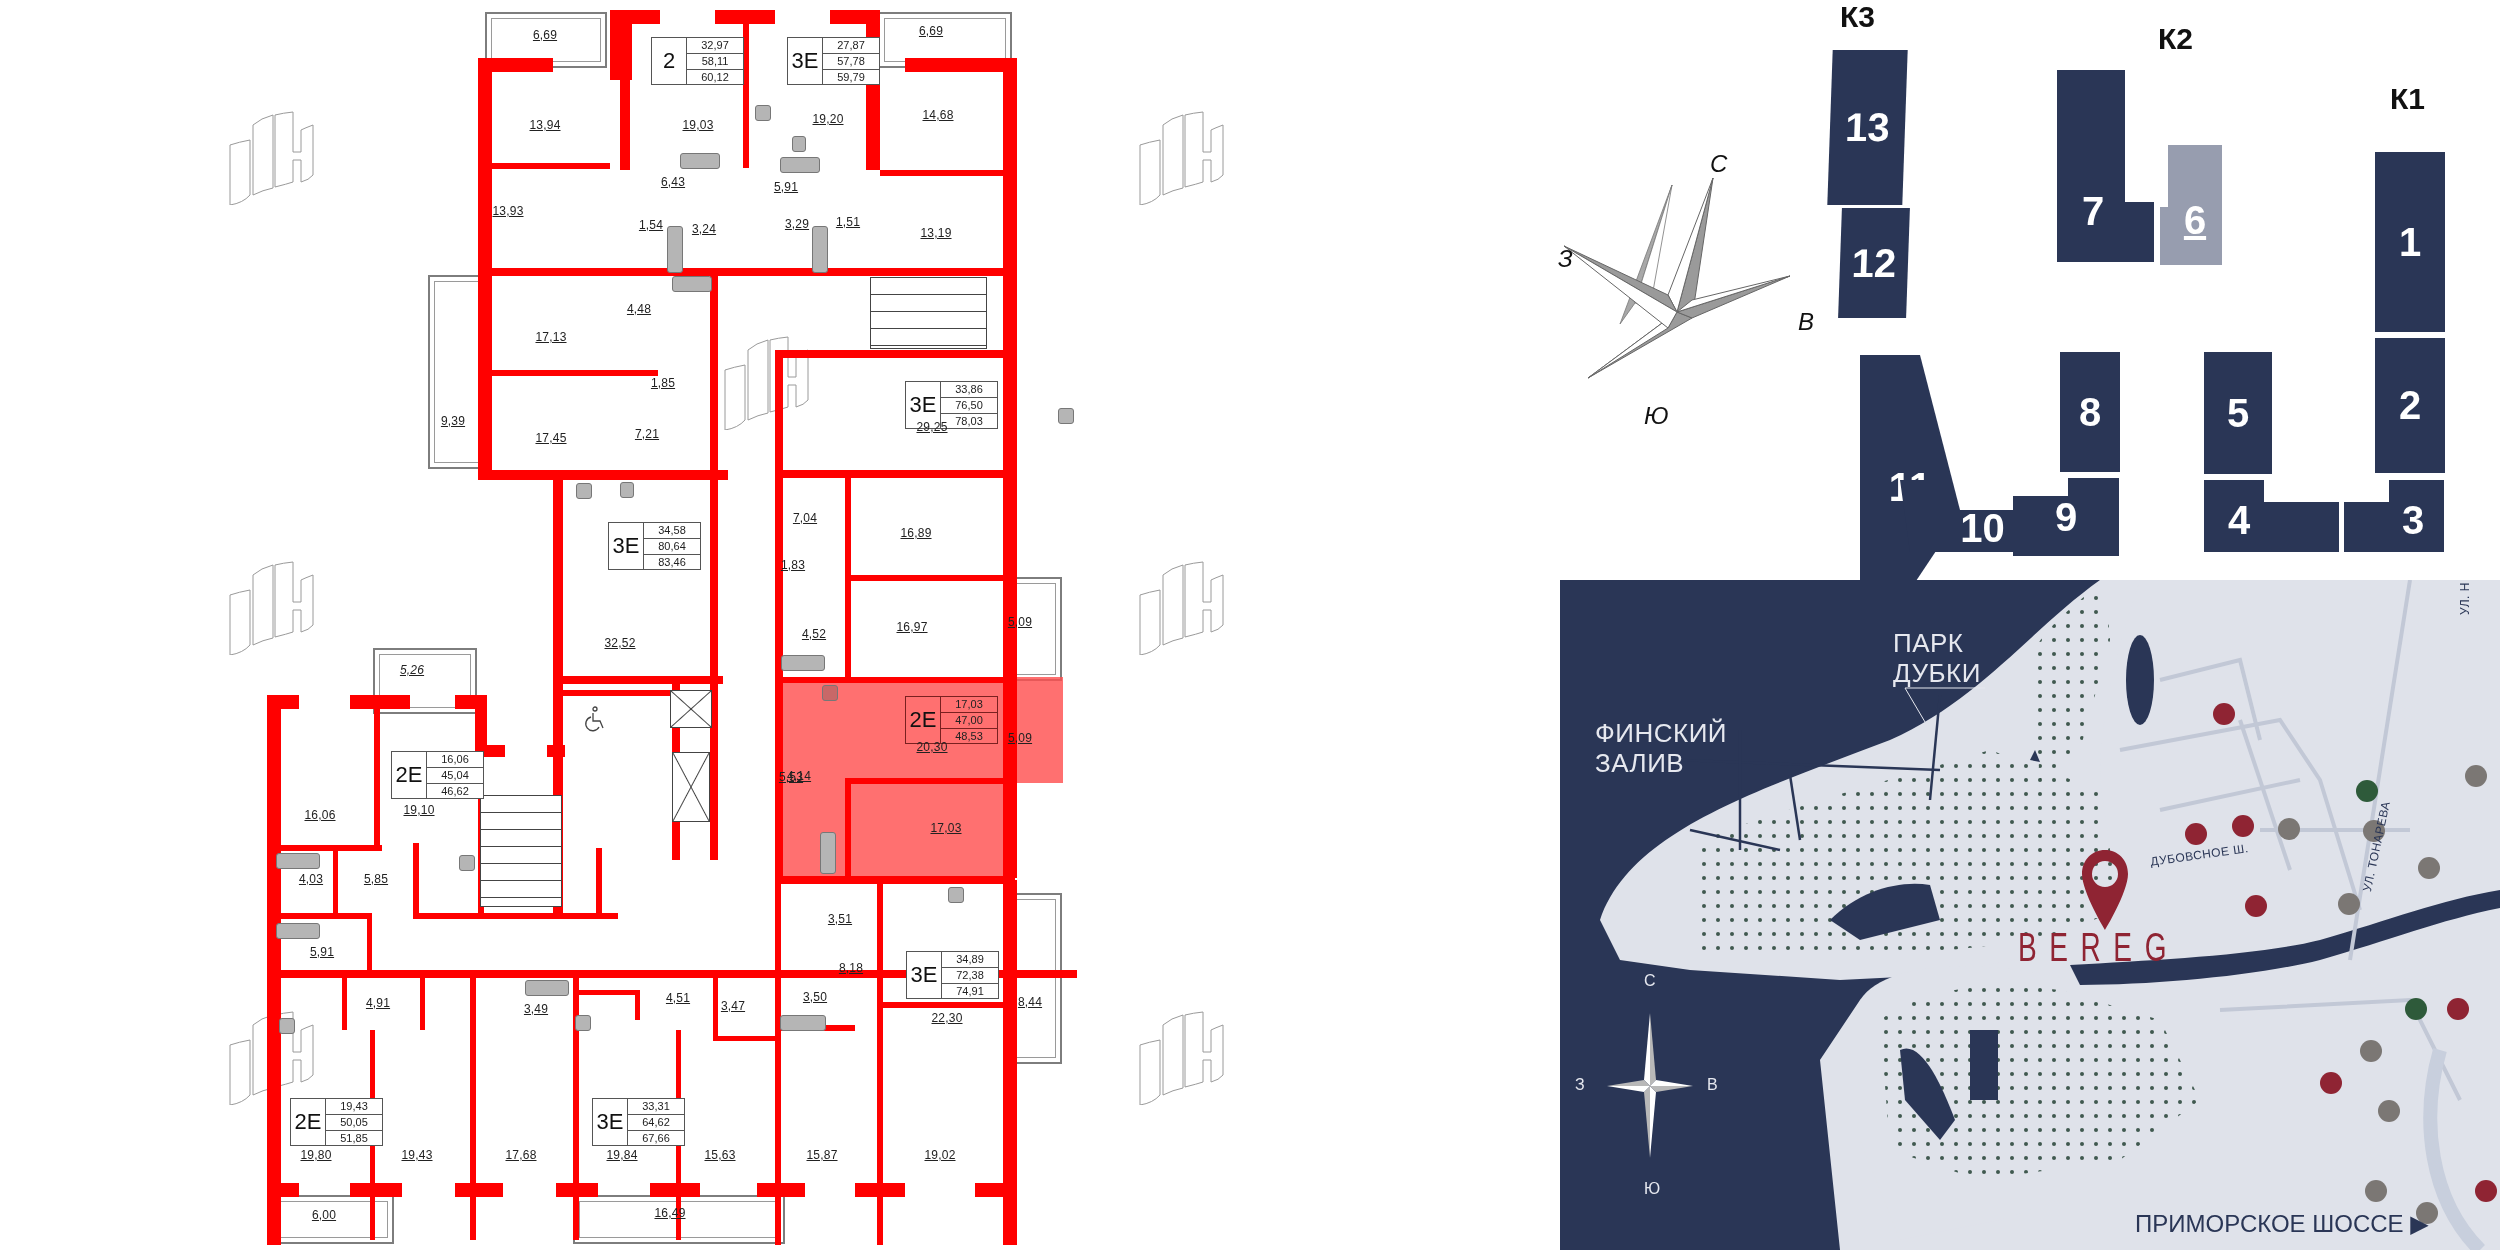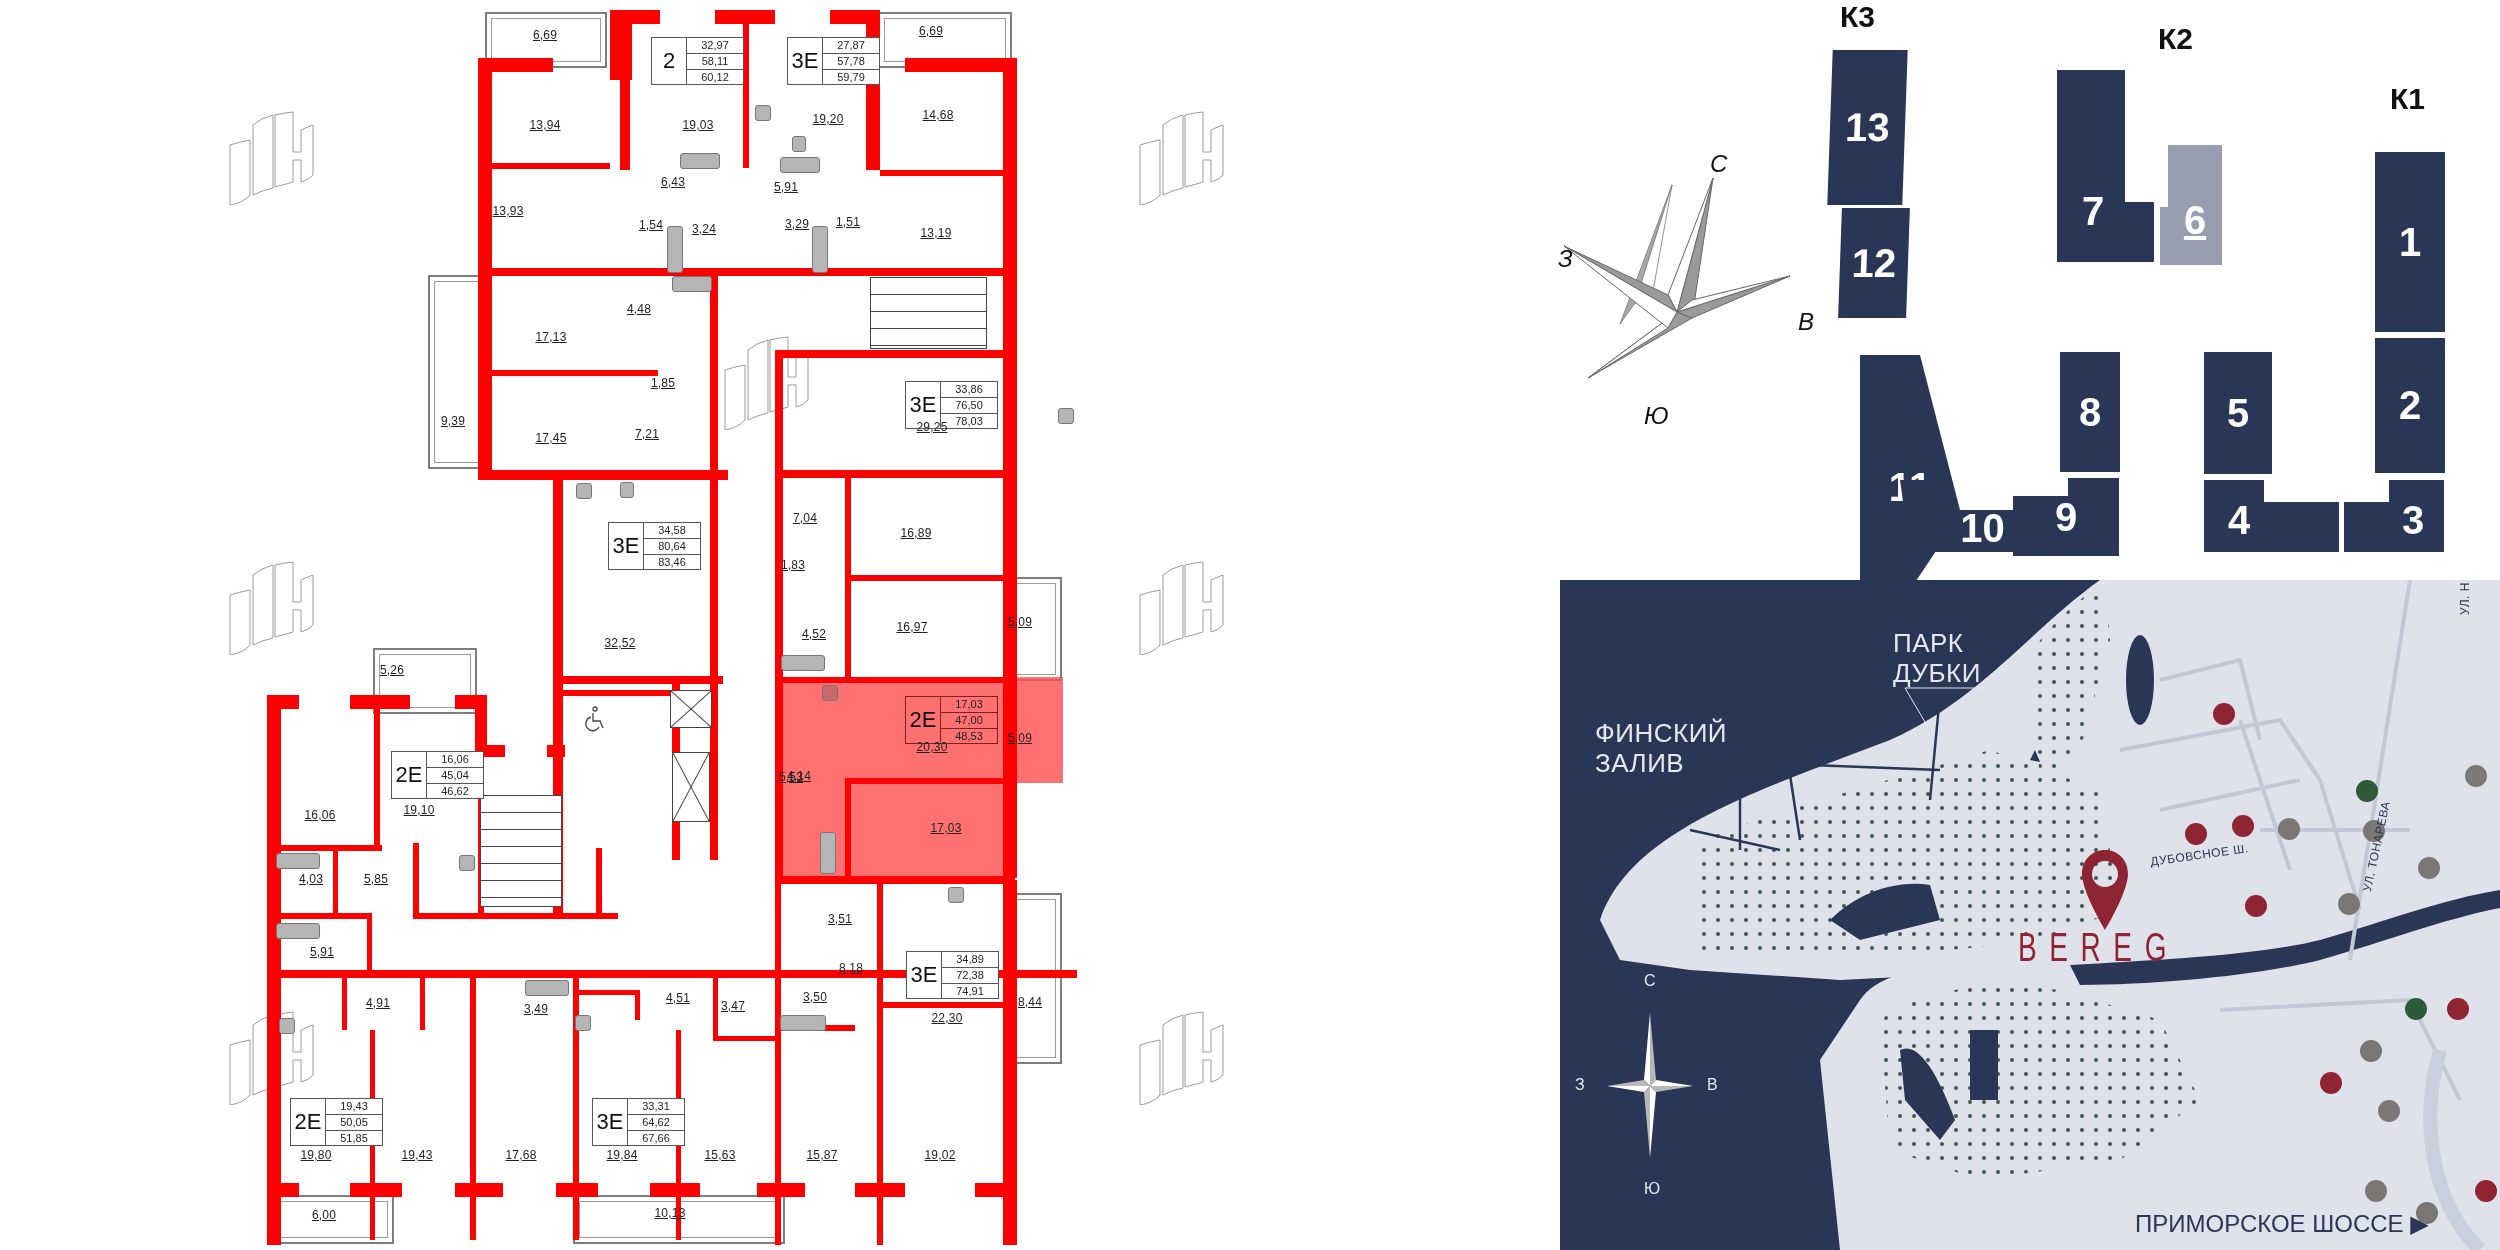--- a/index.html
+++ b/index.html
@@ -304,21 +304,21 @@
       <div class="room-label" style="left: 932px; top: 427px;">29,25</div>
       <div class="room-label" style="left: 551px; top: 438px;">17,45</div>
       <div class="room-label" style="left: 647px; top: 434px;">7,21</div>
       <div class="room-label" style="left: 805px; top: 518px;">7,04</div>
       <div class="room-label" style="left: 916px; top: 533px;">16,89</div>
       <div class="room-label" style="left: 793px; top: 565px;">1,83</div>
       <div class="room-label" style="left: 620px; top: 643px;">32,52</div>
       <div class="room-label" style="left: 814px; top: 634px;">4,52</div>
       <div class="room-label" style="left: 912px; top: 627px;">16,97</div>
       <div class="room-label" style="left: 1020px; top: 622px;">5,09</div>
-      <div class="room-label" style="left: 392px; top: 670px;">5,26</div>
+      <div class="room-label" style="left: 412px; top: 670px; font-style: italic;">5,26</div>
       <div class="room-label" style="left: 932px; top: 747px;">20,30</div>
       <div class="room-label" style="left: 1020px; top: 738px;">5,09</div>
       <div class="room-label" style="left: 791px; top: 777px;">5,53</div>
       <div class="room-label" style="left: 320px; top: 815px;">16,06</div>
       <div class="room-label" style="left: 419px; top: 810px;">19,10</div>
       <div class="room-label" style="left: 799px; top: 776px;">4,14</div>
       <div class="room-label" style="left: 946px; top: 828px;">17,03</div>
       <div class="room-label" style="left: 311px; top: 879px;">4,03</div>
       <div class="room-label" style="left: 376px; top: 879px;">5,85</div>
       <div class="room-label" style="left: 840px; top: 919px;">3,51</div>
@@ -332,21 +332,21 @@
       <div class="room-label" style="left: 815px; top: 997px;">3,50</div>
       <div class="room-label" style="left: 947px; top: 1018px;">22,30</div>
       <div class="room-label" style="left: 316px; top: 1155px;">19,80</div>
       <div class="room-label" style="left: 417px; top: 1155px;">19,43</div>
       <div class="room-label" style="left: 521px; top: 1155px;">17,68</div>
       <div class="room-label" style="left: 622px; top: 1155px;">19,84</div>
       <div class="room-label" style="left: 720px; top: 1155px;">15,63</div>
       <div class="room-label" style="left: 822px; top: 1155px;">15,87</div>
       <div class="room-label" style="left: 940px; top: 1155px;">19,02</div>
       <div class="room-label" style="left: 324px; top: 1215px;">6,00</div>
-      <div class="room-label" style="left: 670px; top: 1213px;">10,13</div>
+      <div class="room-label" style="left: 670px; top: 1213px;">16,49</div>
     </div>
 </div>
 
 <div class="abs" style="left:1540px;top:0;width:960px;height:570px;">
   <div class="section-label" style="left:300px;top:0px;">К3</div>
   <div class="section-label" style="left:618px;top:22px;">К2</div>
   <div class="section-label" style="left:850px;top:82px;">К1</div>
 
   <svg class="abs" style="left:40px;top:180px;" width="120" height="230" viewBox="0 0 120 230">
     <polygon points="132,5 95,123 80,144" fill="#a8a8a8" stroke="#777" stroke-width="0.8" transform="translate(-40,0)"></polygon>

